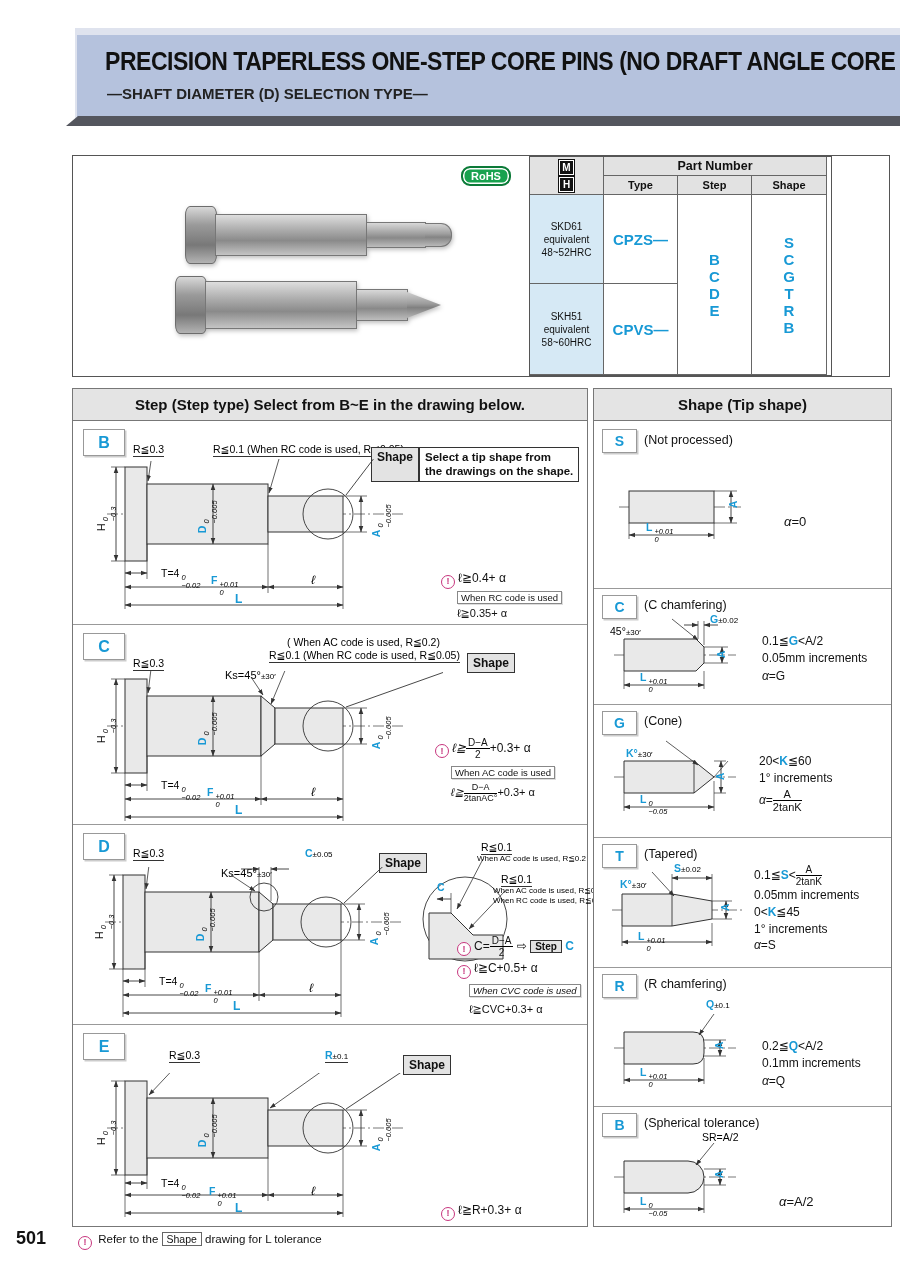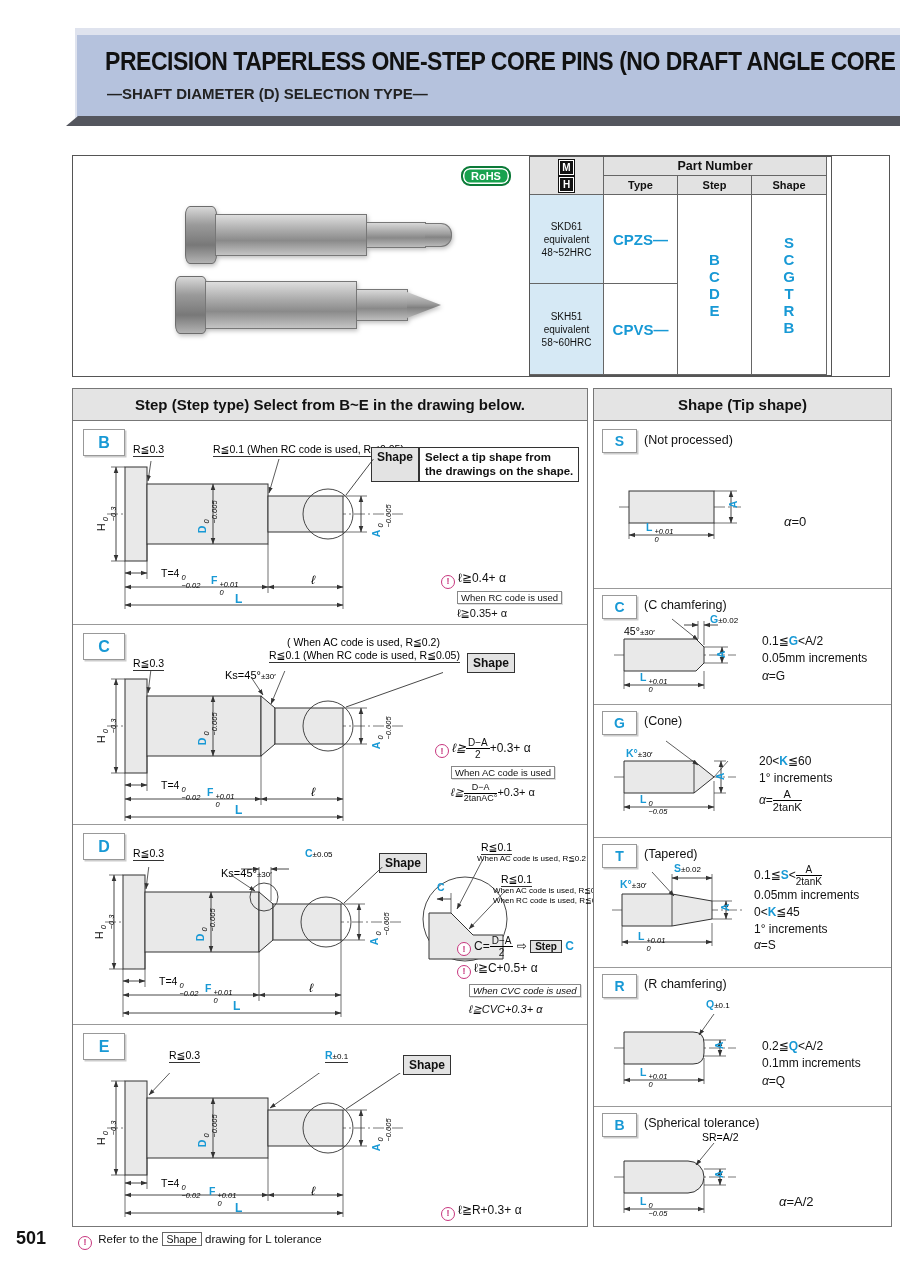--- a/index.html
+++ b/index.html
@@ -372,21 +372,21 @@
             <i>0</i>
           </span></span>
       <span class="lbl it" style="left:236px;top:156px;font-size:12px;">ℓ</span>
       <span class="lbl blue" style="left:160px;top:174px;font-size:12px;">L</span>
       <div class="note" style="left:384px;top:110px;"><span class="pinki">!</span><span>C=</span><span class="frac">
             <span class="fnum">D−A</span>
             <span>2</span>
           </span> <span>⇨</span> <span class="shape-chip" style="font-size:10px;padding:0 4px;">Step</span> <span class="blue">C</span></div>
       <div class="note" style="left:384px;top:136px;"><span class="pinki">!</span><span>ℓ≧C+0.5+ α</span></div>
       <div class="note" style="left:396px;top:158px;font-style:italic;"><span class="code-box">When CVC code is used</span></div>
-      <div class="note" style="left:396px;top:178px;font-size:11px;font-style:italic;">ℓ≧CVC+0.3+ α</div>
+      <div class="note" style="left:396px;top:178px;font-size:11px;">ℓ≧CVC+0.3+ α</div>
     </div>
 
     <div class="sec" style="height:199px;">
       <span class="tag" style="left:10px;top:8px;">E</span>
       <span class="lbl ul" style="left:96px;top:24px;">R≦0.3</span>
       <span class="lbl ul" style="left:252px;top:24px;"><span class="blue">R</span><span style="font-size:8px;">±0.1</span></span>
       <span class="shape-chip" style="position:absolute;left:330px;top:30px;">Shape</span>
       <svg style="position:absolute;left:30px;top:48px;" width="340" height="150" viewBox="0 0 340 150">
         <line class="cl" x1="4" y1="55" x2="302" y2="55"></line>
         <rect class="part" x="22" y="8" width="22" height="94"></rect>
@@ -473,21 +473,21 @@
           <line class="ext" x1="90" y1="30" x2="90" y2="6"></line>
         <line class="dime" x1="70" y1="10" x2="84" y2="10"></line>
           <line class="dime" x1="104" y1="10" x2="90" y2="10"></line>
         <line class="ext" x1="90" y1="32" x2="114" y2="32"></line>
           <line class="ext" x1="90" y1="48" x2="114" y2="48"></line>
         <line class="dim" x1="108" y1="32" x2="108" y2="48"></line>
         <line class="ext" x1="10" y1="56" x2="10" y2="74"></line>
           <line class="ext" x1="90" y1="56" x2="90" y2="74"></line>
         <line class="dim" x1="10" y1="70" x2="90" y2="70"></line>
       </svg>
-      <span class="lbl" style="left:30px;top:36px;"><span>45°</span><span style="font-size:8px;">±30′</span></span>
+      <span class="lbl" style="left:16px;top:36px;"><span>45°</span><span style="font-size:8px;">±30′</span></span>
       <span class="lbl" style="left:116px;top:24px;"><span class="blue">G</span><span style="font-size:8px;">±0.02</span></span>
       <span class="vlbl blue" style="left:124px;top:60px;font-size:10px;">A</span>
       <span class="lbl" style="left:46px;top:82px;"><span class="blue">L</span><span class="tol">
             <i>+0.01</i>
             <i>0</i>
           </span></span>
       <div class="specs" style="left:168px;top:44px;">
         <div><span>0.1≦</span><span class="blue">G</span><span>&lt;A/2</span></div>
         <div>0.05mm increments</div>
         <div><span class="it">α</span><span>=G</span></div>

